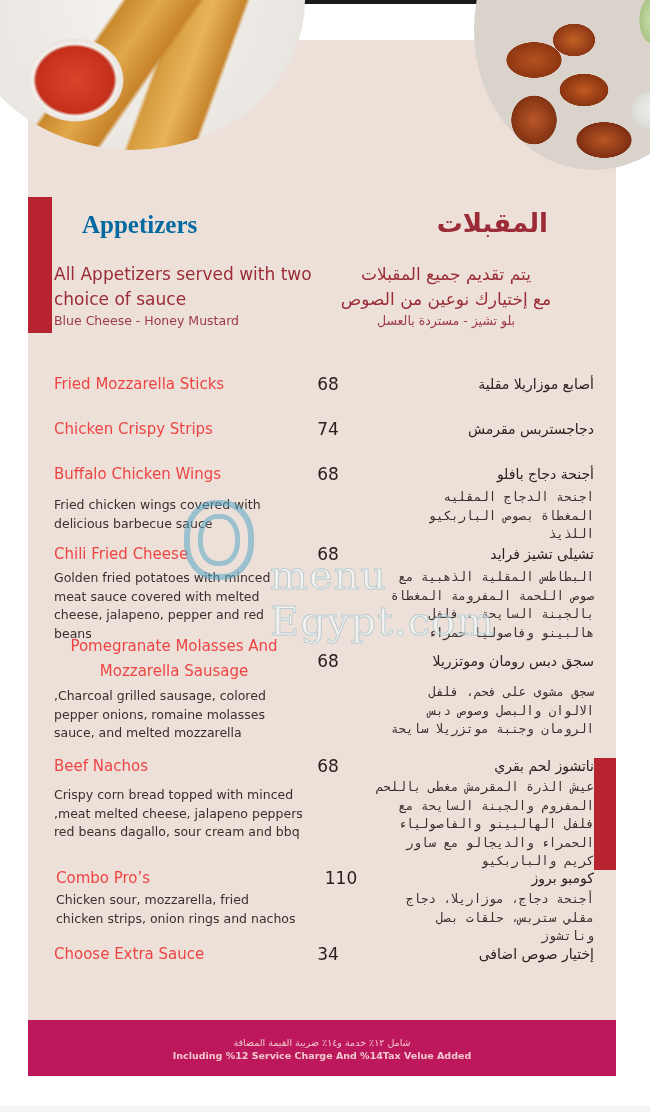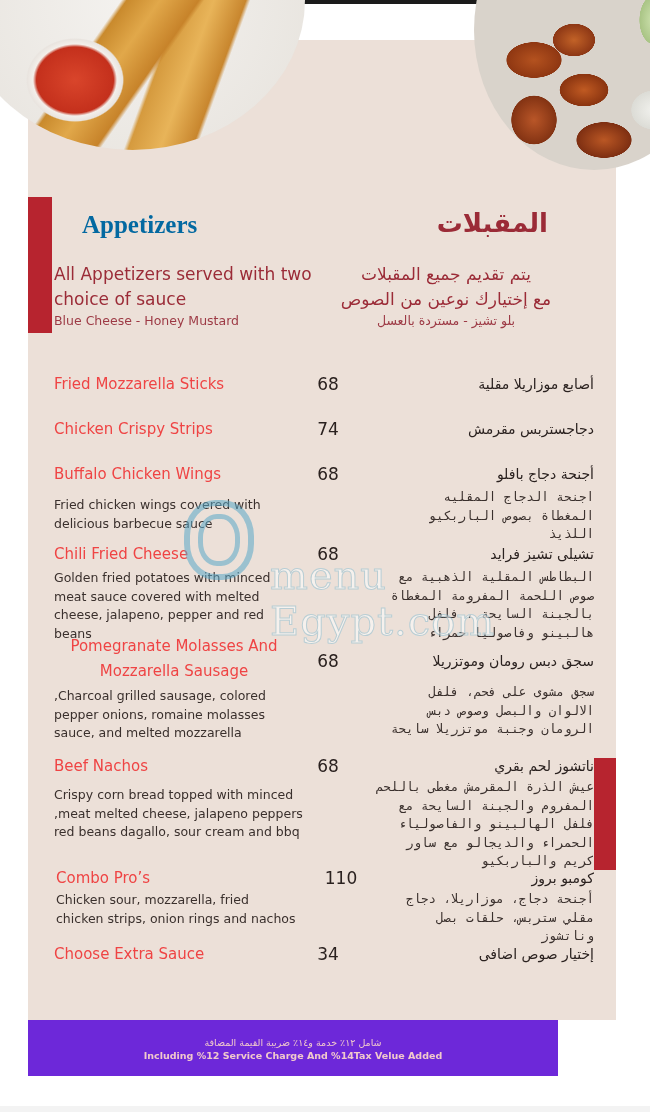--- a/index.html
+++ b/index.html
@@ -42,21 +42,21 @@
     .intro-ar .lead { font-size: 17px; line-height: 25px; }
     .intro-ar .sauces { font-size: 12.5px; line-height: 17px; color: #9d3a45; }
 
     .item { position: absolute; left: 0; width: 650px; z-index: 4; }
     .item .name-en { position: absolute; left: 54px; top: 0; font-size: 15px; line-height: 25px; color: #ef4444; white-space: nowrap; text-align: center; }
     .item .desc-en { position: absolute; left: 54px; font-size: 12.5px; line-height: 18.5px; color: #3a302d; width: 260px; }
     .item .price { position: absolute; left: 300px; width: 56px; text-align: center; top: 0; font-size: 17px; line-height: 25px; color: #2a211f; }
     .item .name-ar { position: absolute; right: 56px; top: 0; font-size: 14px; line-height: 25px; color: #2a211f; direction: rtl; text-align: right; white-space: nowrap; }
     .item .desc-ar { position: absolute; right: 56px; font-size: 12.5px; line-height: 18.5px; color: #3a302d; direction: rtl; text-align: right; width: 240px; font-family: Liberation Mono, monospace; }
 
-    .footer { position: absolute; left: 28px; top: 1020px; width: 530px; height: 56px; background: #6d28d9; color: #f1c9cc; text-align: center; z-index: 4; }
+    .footer { position: absolute; left: 28px; top: 1020px; width: 588px; height: 56px; background: #be185d; color: #f1c9cc; text-align: center; z-index: 4; }
     .footer .ar { font-size: 9.5px; margin-top: 17px; direction: rtl; }
     .footer .en { font-size: 9.5px; margin-top: 2px; font-weight: bold; }
 
     .watermark { position: absolute; left: 150px; top: 500px; width: 300px; height: 110px; z-index: 5; pointer-events: none; opacity: 0.55; }
     .watermark .ring { position: absolute; left: 34px; top: 0; width: 70px; height: 80px; border: 6px solid #5aa9c9; border-radius: 45%; }
     .watermark .ring2 { position: absolute; left: 48px; top: 14px; width: 42px; height: 52px; border: 5px solid #5aa9c9; border-radius: 45%; }
     .watermark .txt { position: absolute; left: 100px; top: 52px; font-size: 40px; color: #ffffff; -webkit-text-stroke: 1px #8fbfd1; font-family: "DejaVu Serif", serif; letter-spacing: 1px; margin-left: 20px; }
 
     .bottom-strip { position: absolute; left: 0; top: 1106px; width: 650px; height: 6px; background: #f3f3f3; }
   </style>

